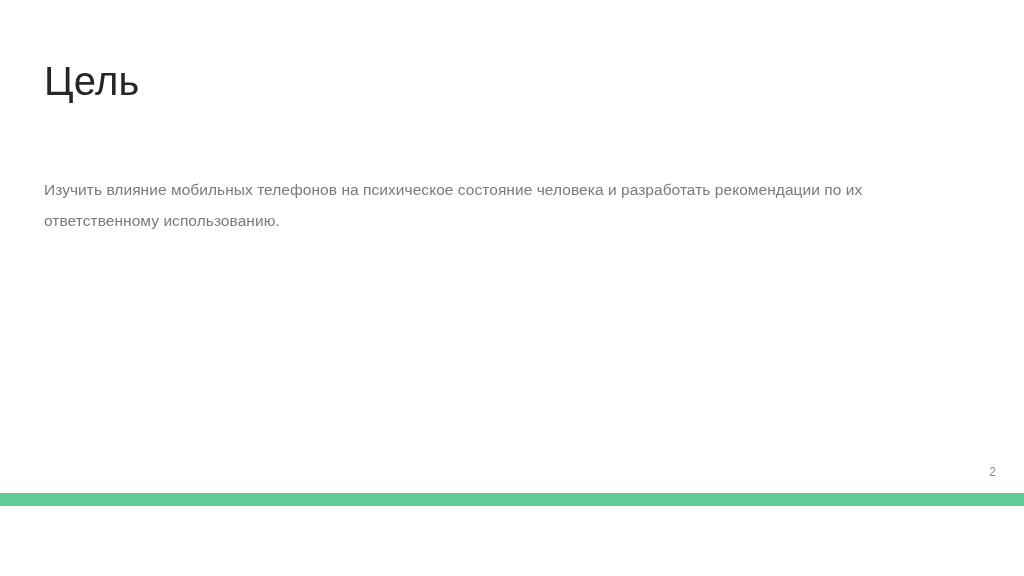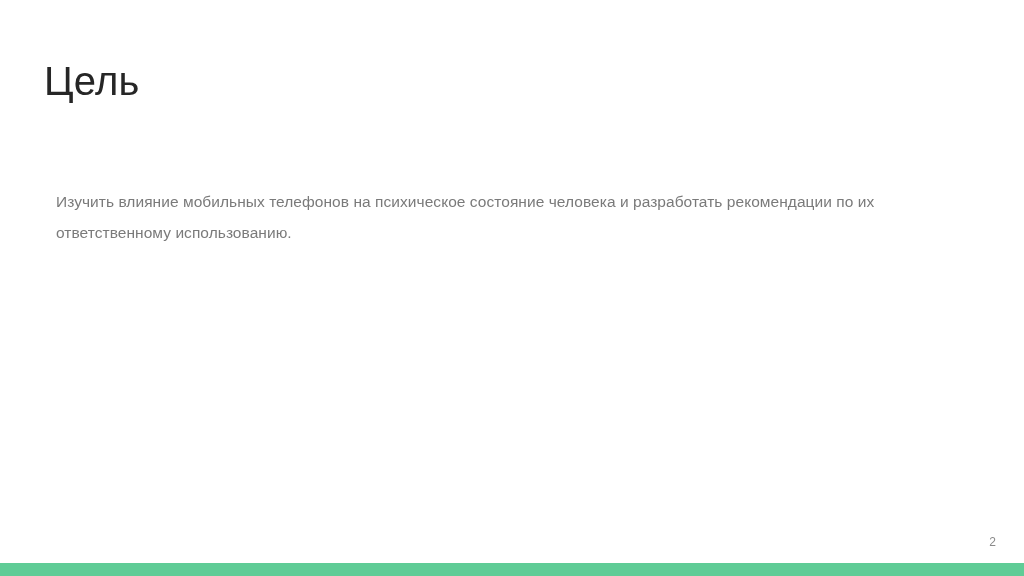--- a/index.html
+++ b/index.html
@@ -8,21 +8,21 @@
     padding: 0;
   }
   body {
     background: #ffffff;
     font-family: "Liberation Sans", "DejaVu Sans", sans-serif;
   }
 
   .slide {
     position: relative;
     width: 1024px;
-    height: 576px;
+    height: 506px;
     background: #ffffff;
     overflow: hidden;
     box-sizing: border-box;
   }
 
   
   .slide-title {
     position: absolute;
     left: 44px;
     top: 58px;
@@ -34,21 +34,21 @@
     color: #262626;
     white-space: nowrap;
   }
 
   
   .slide-body {
     position: absolute;
     left: 44px;
     top: 174px;
     width: 880px;
-    margin: 12px;
+    margin: 0;
     font-size: 15.5px;
     font-weight: 400;
     line-height: 31px;
     color: #7a7a7a;
     letter-spacing: 0.05px;
   }
 
   
   .page-number {
     position: absolute;

